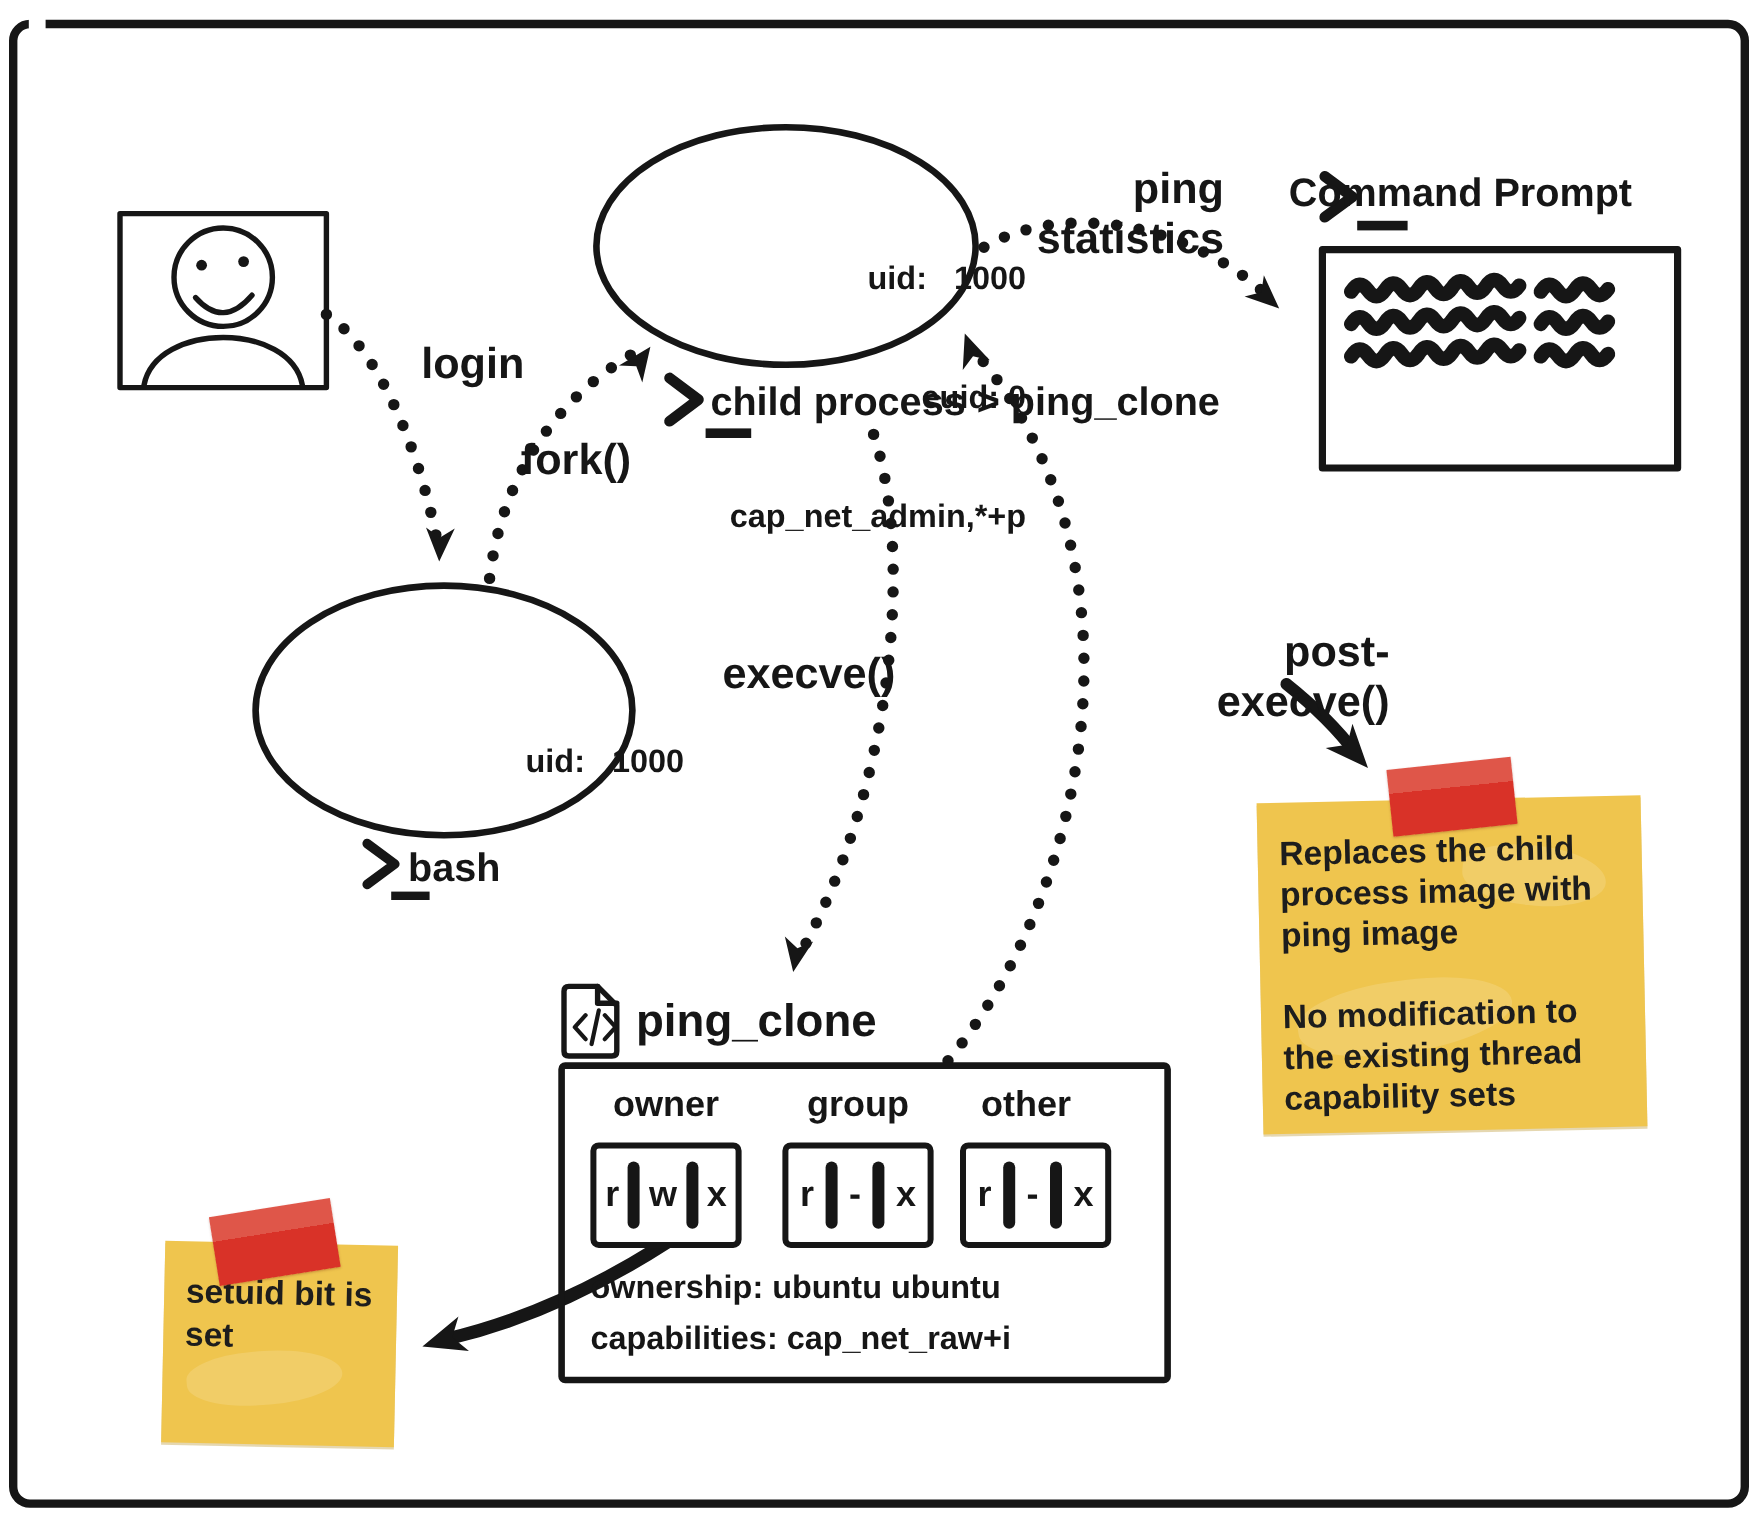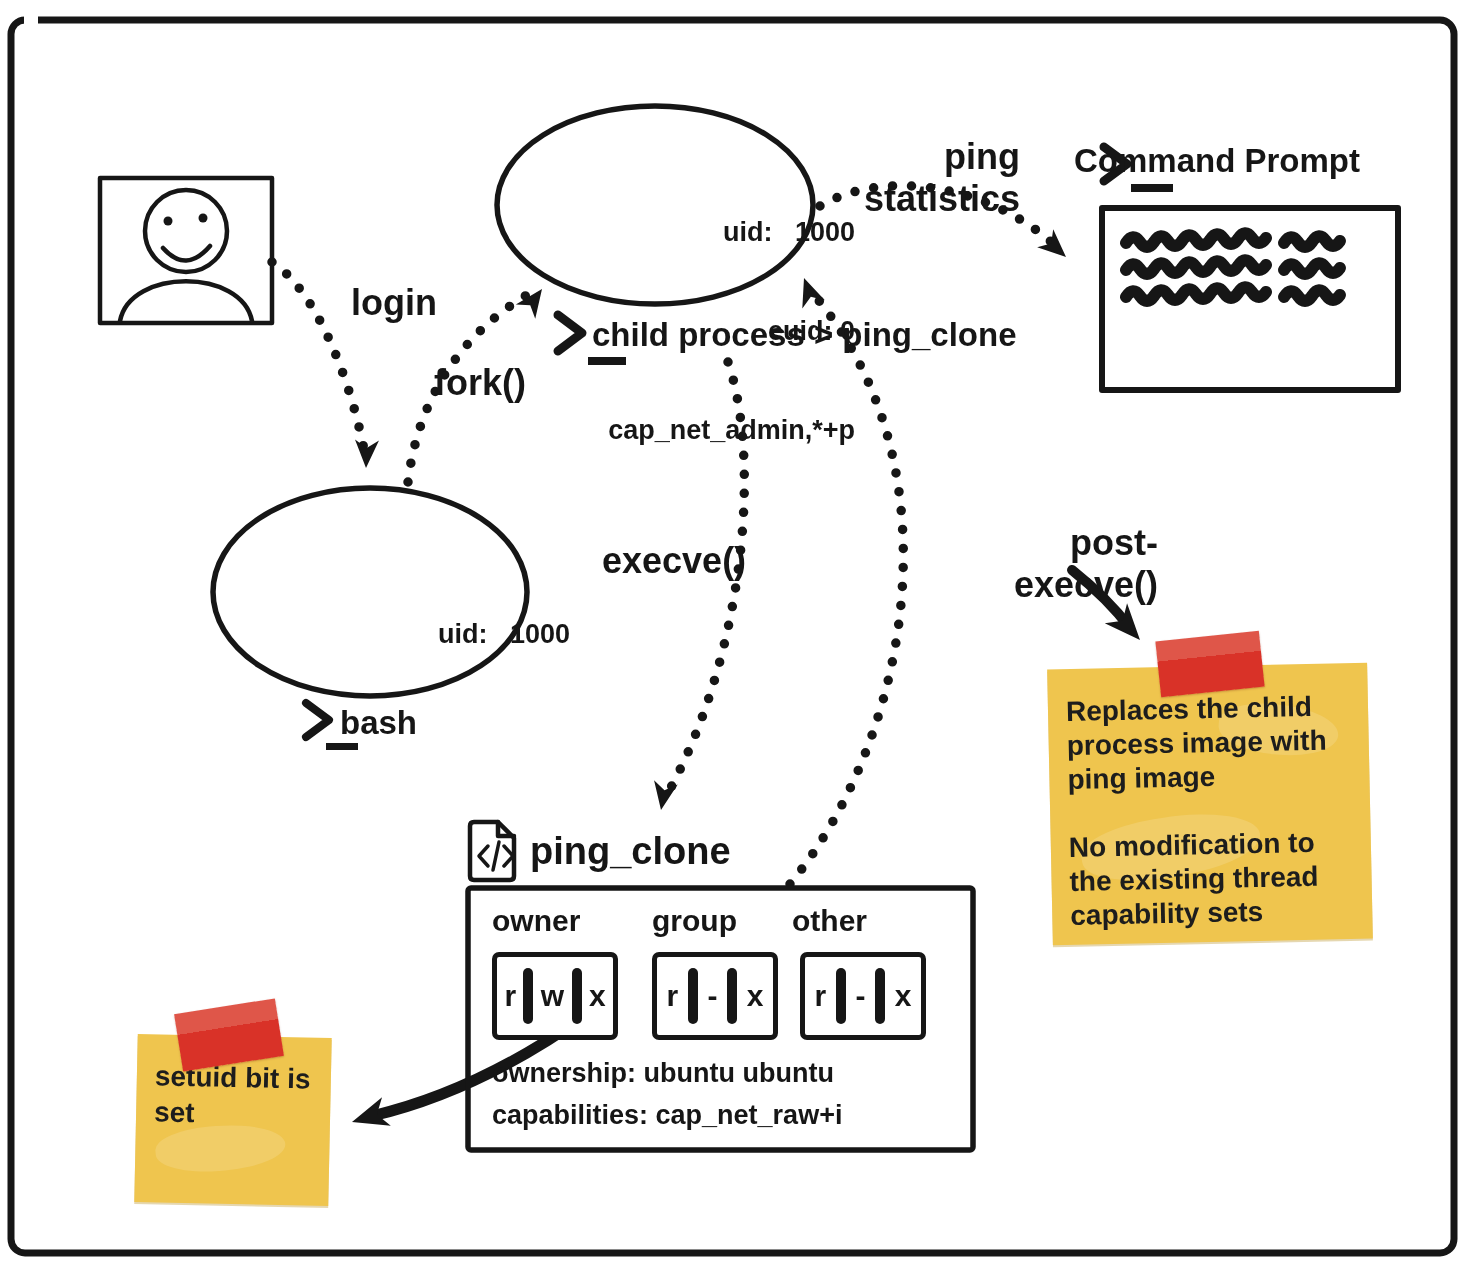--- a/index.html
+++ b/index.html
@@ -5,21 +5,21 @@
   html,body{margin:0;padding:0;}
   body{
     width:1464px;height:1266px;position:relative;background:#ffffff;
     font-family:"Liberation Sans",sans-serif;color:#161616;overflow:hidden;
   }
   .abs{position:absolute;}
   .edge-label{font-size:36px;font-weight:bold;text-align:right;}
   .caption{font-size:33px;font-weight:bold;white-space:nowrap;}
   .ellipse-text{font-size:27px;font-weight:bold;line-height:33px;text-align:right;white-space:pre;}
   .big-title{font-size:38px;font-weight:bold;white-space:nowrap;}
-  .perm-label{font-size:30px;font-weight:bold;}
+  .perm-label{font-size:30px;font-weight:bold;text-align:center;}
   .perm-box{box-sizing:border-box;border:5px solid #161616;border-radius:7px;
     display:flex;align-items:center;justify-content:space-evenly;background:#fff;}
   .perm-bit{font-size:30px;font-weight:bold;}
   .perm-sep{width:10px;height:56px;background:#161616;border-radius:5px;}
   .file-line{font-size:27px;font-weight:bold;white-space:nowrap;}
   .note{background:#efc54e;box-shadow:0 2px 0 rgba(180,140,30,.35);}
   .note-blob{position:absolute;background:rgba(255,255,255,.14);border-radius:45% 55% 50% 50%;}
   .note-line{font-size:28px;font-weight:bold;line-height:34px;min-height:34px;color:#1d1d1d;white-space:nowrap;}
   .note-line-wide{line-height:36px;min-height:36px;}
   .tape{background:linear-gradient(180deg,#df5649 0%,#df5649 36%,#d93228 36%,#d93228 100%);

